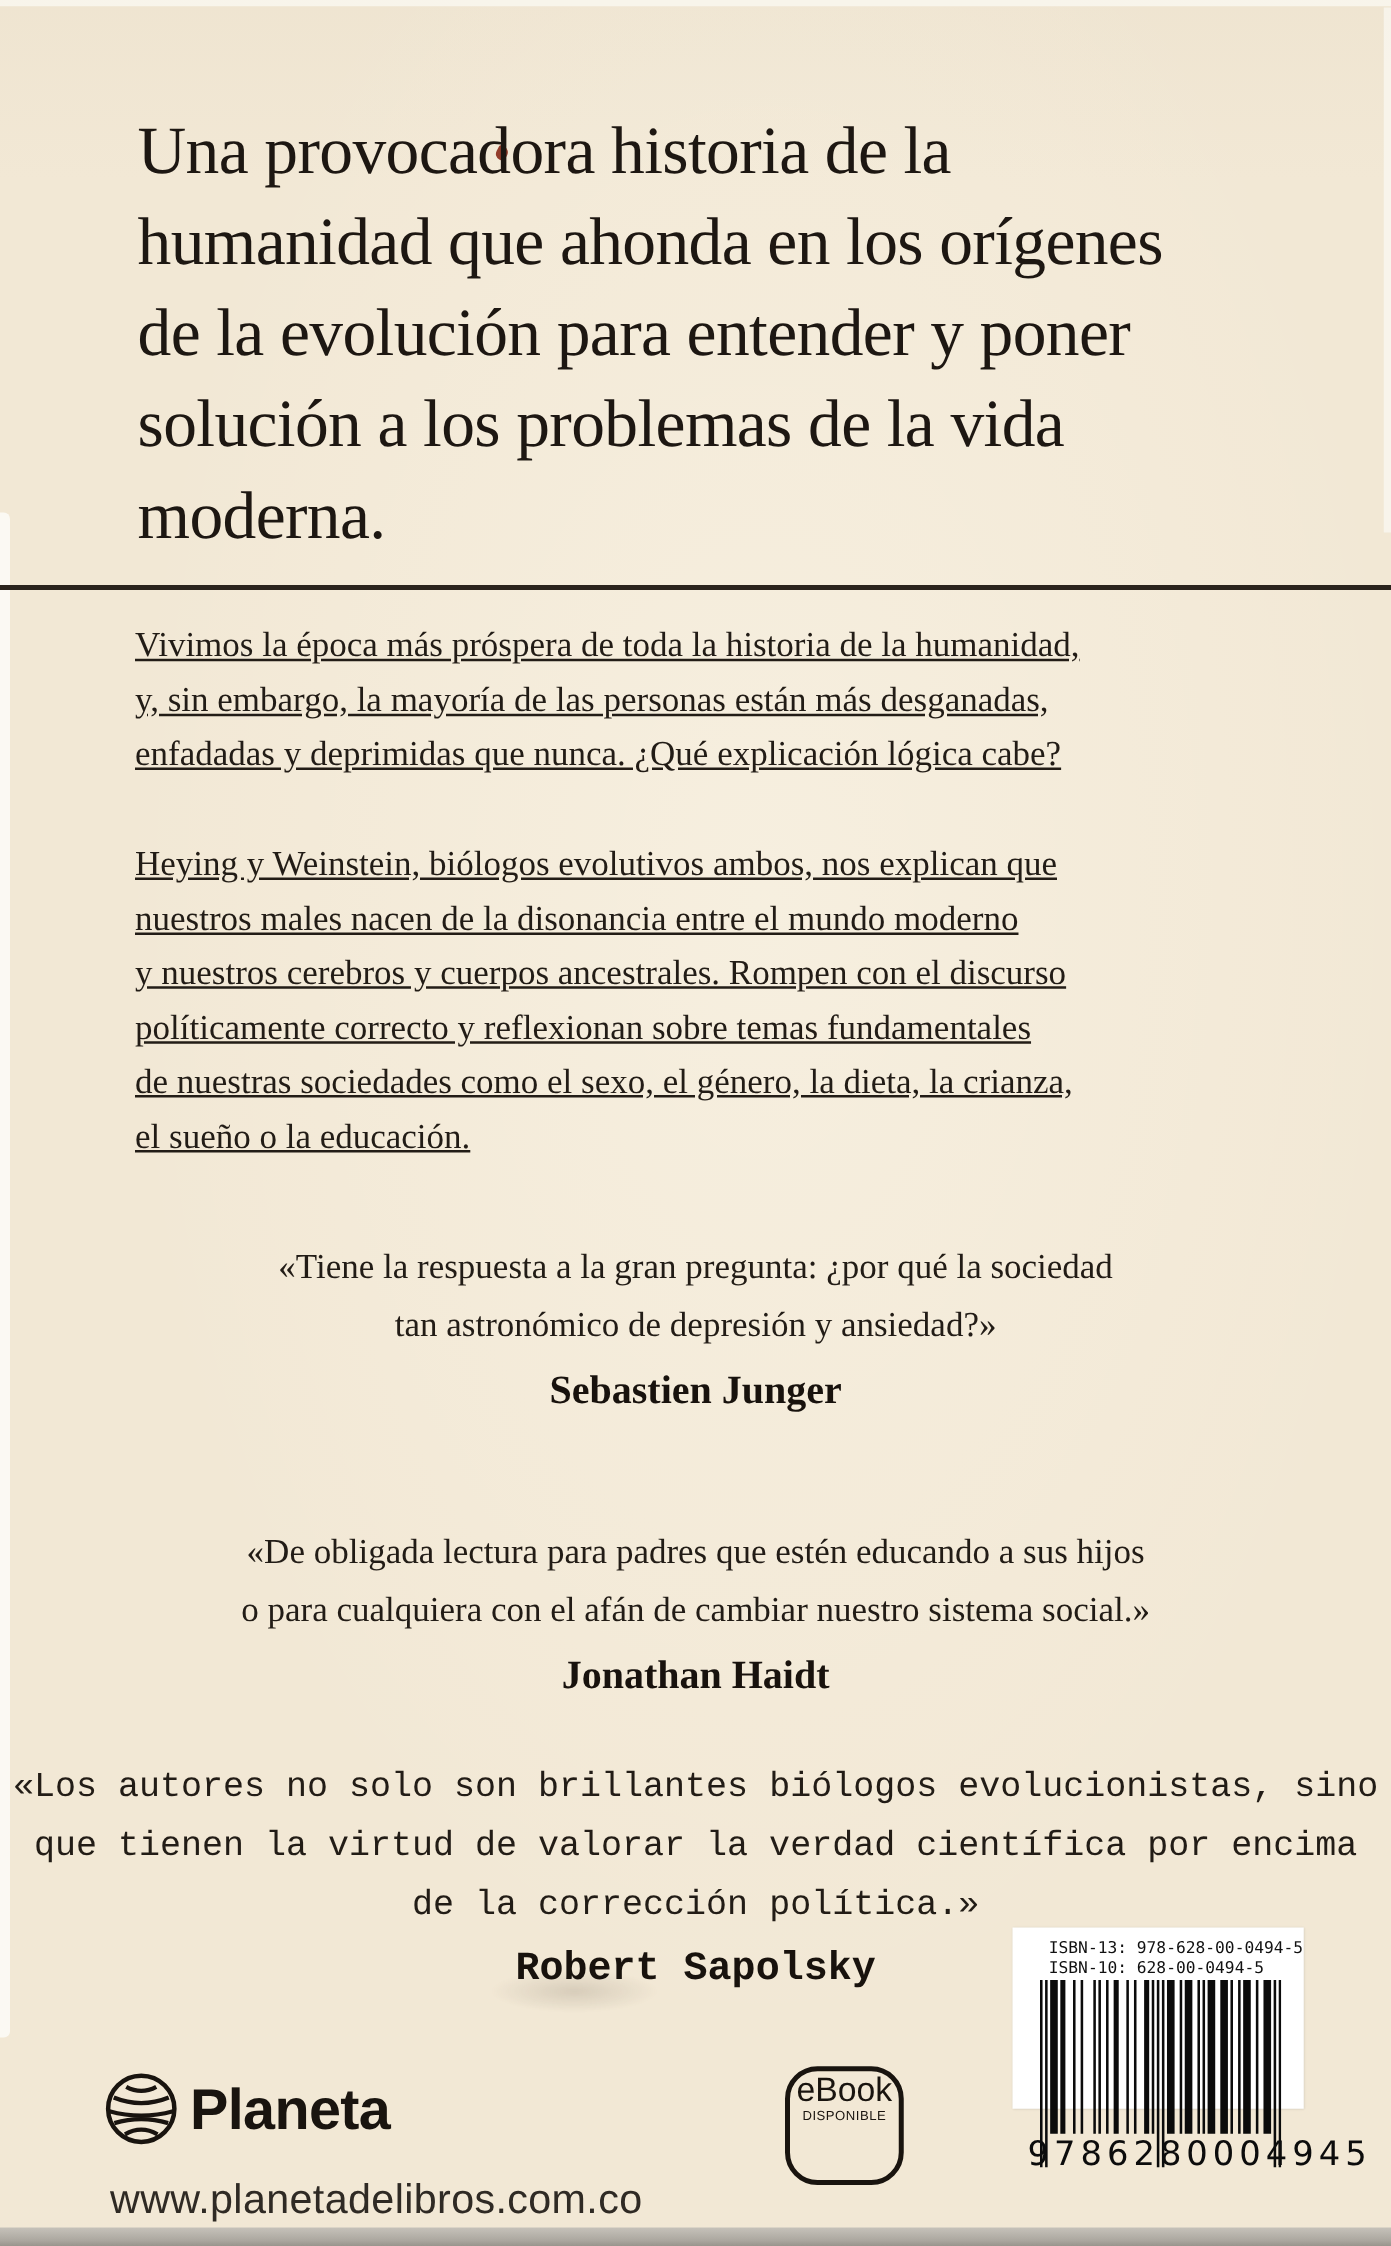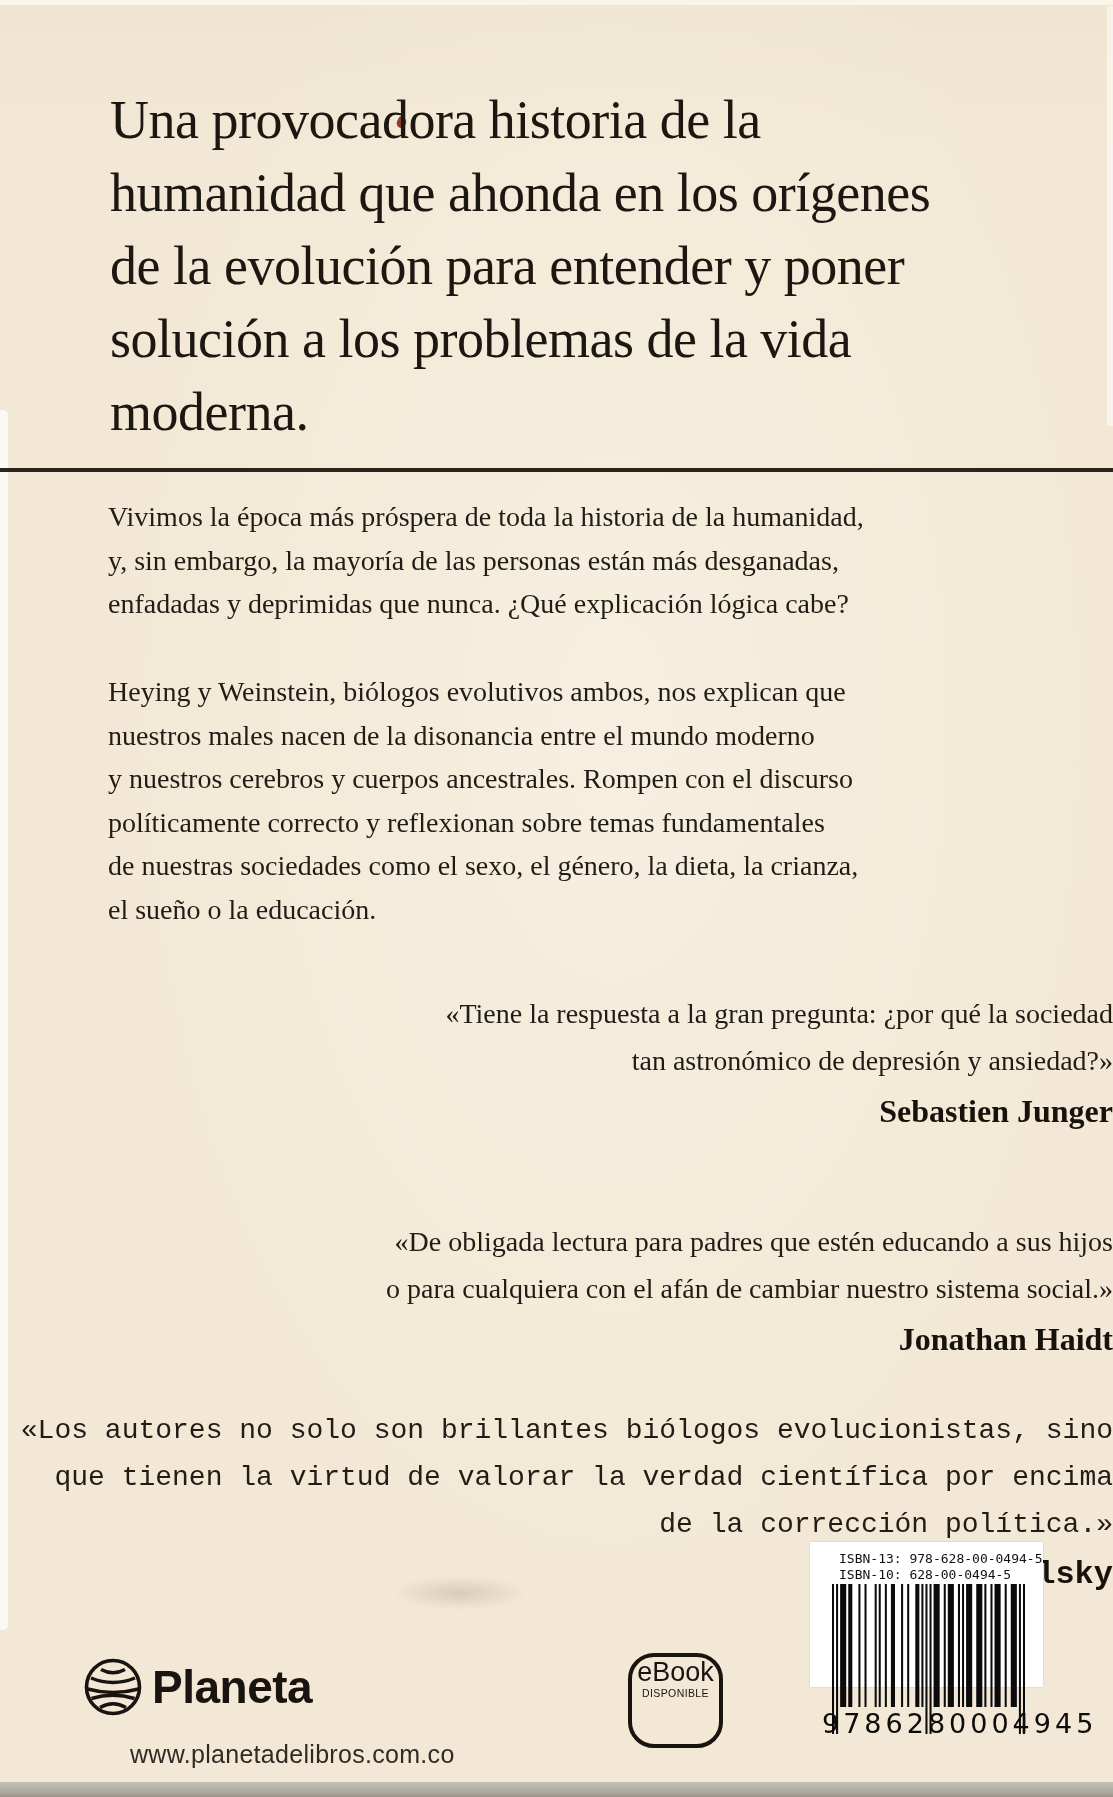--- a/index.html
+++ b/index.html
@@ -28,47 +28,47 @@
   .headline{
     position:absolute;left:110px;top:84px;right:40px;
     font-size:54px;line-height:73px;letter-spacing:-0.5px;
     color:#1d1712;white-space:nowrap;
   }
   .rule{position:absolute;left:0;top:468px;width:100%;height:4px;background:#2b241d;}
   
   .para{
     position:absolute;left:108px;right:60px;
     font-size:28px;line-height:43.5px;letter-spacing:0;
-    color:#221c16;white-space:nowrap;
+    color:#221c16;white-space:nowrap;text-decoration:underline;
   }
   .para1{top:495px;}
   .para2{top:670px;}
   
   .quote{
-    position:absolute;left:0;width:1113px;text-align:right;
+    position:absolute;left:0;width:1113px;text-align:center;
     font-size:28px;line-height:47px;color:#221c16;
   }
   .quote .qline{white-space:nowrap;}
   .quote1{top:990px;}
   .quote2{top:1218px;}
   .quote3{top:1407px;font-family:Liberation Mono, monospace;}
   .quote-author{
     font-weight:bold;font-size:32px;line-height:40px;margin-top:7px;
     letter-spacing:0;color:#18120d;
   }
   
   .publisher{position:absolute;left:84px;top:1658px;display:flex;align-items:center;gap:10px;}
   .planeta-globe{width:58px;height:58px;display:block;}
   .planeta-name{
     font-family:"Liberation Sans", sans-serif;font-size:46px;font-weight:700;
     letter-spacing:-0.5px;color:#19140f;line-height:58px;
   }
   .website{
     position:absolute;left:88px;top:1740px;
-    font-family:"Liberation Sans", sans-serif;font-size:25px;color:#2f2a24;letter-spacing:0.3px;margin-left:42px;
+    font-family:"Liberation Sans", sans-serif;font-size:33px;color:#2f2a24;letter-spacing:0.3px;
   }
   .ebook-badge{
     position:absolute;left:628px;top:1653px;width:95px;height:95px;
     border:4px solid #19140f;border-radius:26px;box-sizing:border-box;
     display:flex;flex-direction:column;align-items:center;
     font-family:"Liberation Sans", sans-serif;color:#19140f;background:transparent;
   }
   .ebook-title{font-size:27px;font-weight:500;line-height:30px;}
   .ebook-sub{font-size:10.5px;letter-spacing:0.4px;line-height:13px;}
   

